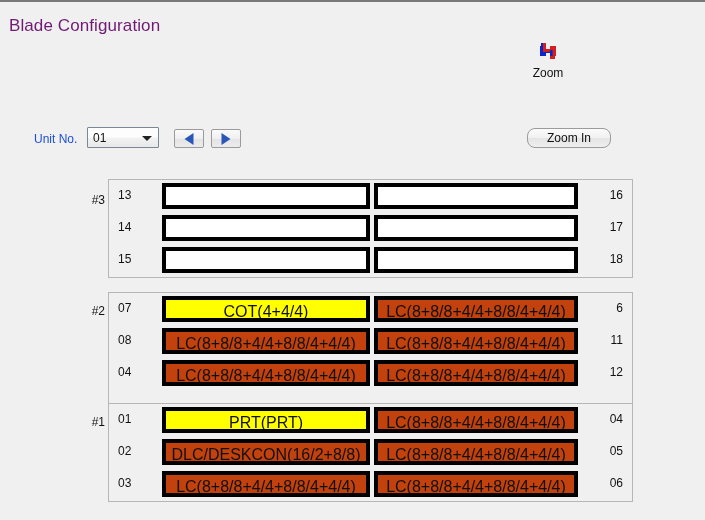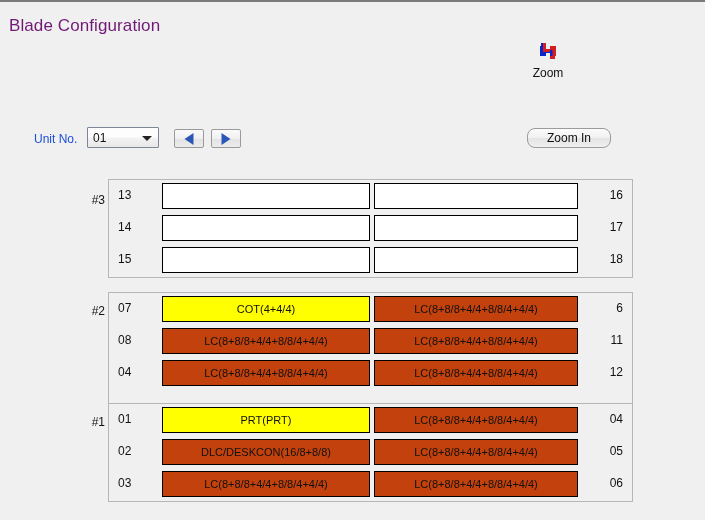--- a/index.html
+++ b/index.html
@@ -171,22 +171,22 @@
     font-size: 12px;
     color: #111;
   }
   .slot-num.left  { left: 9px; }
   .slot-num.right { right: 9px; }
 
   .cell {
     position: absolute;
     top: 3px;
     height: 26px;
-    border: 1px solid #000000;
-    font-size: 11px;
+    border: 4px solid #000000;
+    font-size: 16px;
     line-height: 24px;
     text-align: center;
     color: #111;
     overflow: hidden;
     white-space: nowrap;
   }
   .cell.colA { left: 53px;  width: 208px; }
   .cell.colB { left: 265px; width: 204px; }
 
   .cell.empty  { background: #ffffff; }
@@ -279,21 +279,21 @@
 
   <div class="group" id="group-1">
     <div class="row">
       <span class="slot-num left">01</span>
       <div class="cell colA yellow">PRT(PRT)</div>
       <div class="cell colB blue">LC(8+8/8+4/4+8/8/4+4/4)</div>
       <span class="slot-num right">04</span>
     </div>
     <div class="row">
       <span class="slot-num left">02</span>
-      <div class="cell colA blue">DLC/DESKCON(16/8+8/8)</div>
+      <div class="cell colA blue">DLC/DESKCON(16/2+8/8)</div>
       <div class="cell colB blue">LC(8+8/8+4/4+8/8/4+4/4)</div>
       <span class="slot-num right">05</span>
     </div>
     <div class="row">
       <span class="slot-num left">03</span>
       <div class="cell colA blue">LC(8+8/8+4/4+8/8/4+4/4)</div>
       <div class="cell colB blue">LC(8+8/8+4/4+8/8/4+4/4)</div>
       <span class="slot-num right">06</span>
     </div>
   </div>

